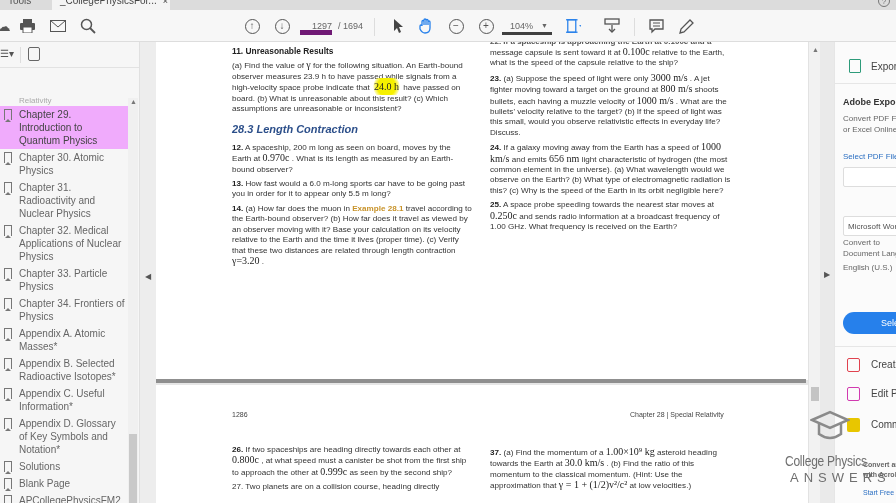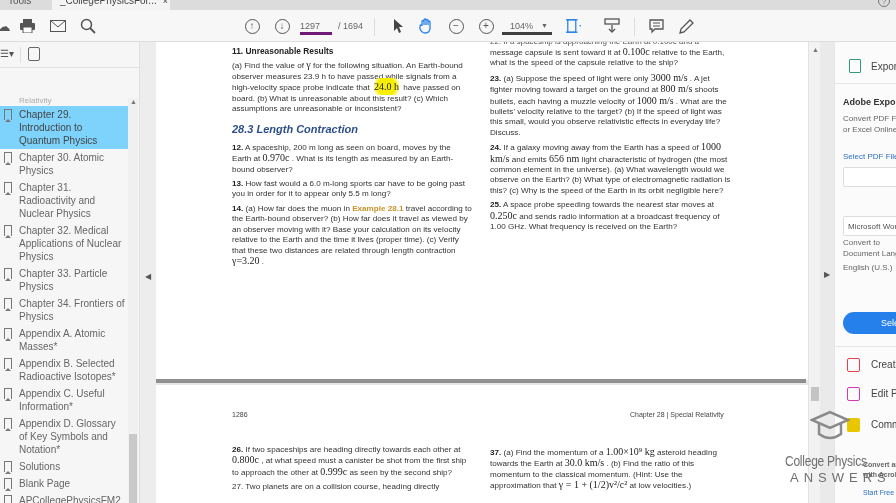--- a/index.html
+++ b/index.html
@@ -11,38 +11,38 @@
   .tab { position: absolute; top: -6px; height: 16px; font-size: 10px; color: #555; padding: 0 8px; line-height: 14px; }
   .tab.tools { left: 0; width: 52px; background: #dcdcdc; }
   .tab.doc { left: 52px; width: 118px; background: #f4f4f4; color: #444; }
   .tab .x { margin-left: 6px; font-size: 9px; }
   .help-icon { position: absolute; right: 6px; top: -5px; width: 12px; height: 12px; border: 1px solid #777; border-radius: 50%; font-size: 8px; color: #777; text-align: center; line-height: 11px; }
 
   
   .toolbar { position: absolute; left: 0; top: 10px; width: 896px; height: 32px; background: #f7f7f7; border-bottom: 1px solid #ddd; }
   .tb-icon { position: absolute; top: 8px; width: 16px; height: 16px; display: flex; align-items: center; justify-content: center; color: #555; font-size: 13px; }
   .circle-icon { border: 1.4px solid #555; border-radius: 50%; width: 15px; height: 15px; font-size: 10px; line-height: 12px; text-align: center; }
-  .page-input { position: absolute; left: 300px; top: 9px; width: 32px; height: 16px; font-size: 9px; color: #666; border-bottom: 3px solid #701a75; text-align: left; line-height: 14px; }
+  .page-input { position: absolute; left: 300px; top: 9px; width: 32px; height: 16px; font-size: 9px; color: #666; border-bottom: 5px solid #701a75; text-align: right; line-height: 14px; }
   .page-total { position: absolute; left: 338px; top: 9px; font-size: 9px; color: #666; line-height: 14px; }
   .zoom-input { position: absolute; left: 502px; top: 9px; width: 50px; height: 16px; font-size: 9px; color: #666; border-bottom: 3px solid #404040; line-height: 14px; padding-left: 8px; }
   .zoom-input .caret { position: absolute; right: 4px; top: 0; font-size: 7px; }
   .tb-sep { position: absolute; top: 8px; width: 1px; height: 18px; background: #ddd; }
 
   
   .bm-panel { position: absolute; left: 0; top: 42px; width: 140px; height: 461px; background: #f6f6f6; border-right: 1px solid #e0e0e0; }
   .bm-header { height: 28px; font-size: 11px; color: #444; line-height: 28px; padding-left: 0; position: relative; border-bottom: 1px solid #e2e2e2; }
   .bm-header .close { position: absolute; right: 10px; top: 0; font-size: 14px; color: #555; }
   .bm-tools { height: 26px; position: relative; border-bottom: 1px solid #e2e2e2; }
   .bm-tools .opt { position: absolute; left: 0; top: 6px; font-size: 10px; color: #555; }
   .bm-tools .sep { position: absolute; left: 20px; top: 5px; width: 1px; height: 16px; background: #ddd; }
   .bm-tools .addbm { position: absolute; left: 28px; top: 5px; width: 12px; height: 14px; border: 1.3px solid #666; border-radius: 2px; }
   .bm-list { position: absolute; left: 0; top: 56px; width: 128px; height: 405px; overflow: hidden; }
   .bm-cut { font-size: 8px; color: #aaa; padding-left: 19px; height: 8px; line-height: 6px; overflow: hidden; }
   .bm-item { position: relative; padding: 2px 2px 2px 19px; font-size: 10px; line-height: 13px; color: #666; }
-  .bm-item.selected { background: #7dd3fc; color: #444; }
+  .bm-item.selected { background: #f0abfc; color: #444; }
   .bm-item .bm-ico { position: absolute; left: 4px; top: 3px; width: 8px; height: 11px; border: 1.3px solid #777; border-bottom: none; }
   .bm-item .bm-ico::after { content: ""; position: absolute; left: 0px; bottom: -2px; width: 0; height: 0; border-left: 3px solid transparent; border-right: 3px solid transparent; border-bottom: 3px solid #777; }
   .bm-scroll { position: absolute; left: 128px; top: 56px; width: 10px; height: 405px; background: #f0f0f0; }
   .bm-scroll .up { position: absolute; left: 2px; top: 0px; font-size: 7px; color: #777; }
   .bm-scroll .thumb { position: absolute; left: 1px; top: 336px; width: 8px; height: 69px; background: #c9c9c9; }
 
   .collapse-left { position: absolute; left: 140px; top: 42px; width: 16px; height: 461px; background: #ededed; }
   .collapse-left .arrow { position: absolute; left: 5px; top: 230px; font-size: 8px; color: #555; }
 
   
@@ -53,21 +53,21 @@
   .page-sep { position: absolute; left: 0; top: 337px; width: 650px; height: 4px; background: #8f8f8f; }
 
   .col { position: absolute; font-size: 8.1px; line-height: 10.4px; color: #333; }
   .col p { margin-bottom: 4px; }
   .col .num { font-weight: bold; color: #222; }
   .col .math { font-family: Liberation Serif, serif; font-size: 10px; color: #222; }
   .col .h-prob { font-weight: bold; font-size: 8.4px; color: #222; margin-bottom: 4px; }
   .col .h-sec { font-weight: bold; font-size: 11px; color: #2c4f8a; margin: 10px 0 8px; font-style: italic; }
   .col .link { color: #c8932a; font-weight: bold; }
   .hl { background: radial-gradient(circle, #f6f000 55%, rgba(246,240,0,0.3) 75%, transparent 80%); padding: 3px 2px; }
-  .cut-top { height: 7px; overflow: hidden; font-size: 8px; line-height: 4px; color: #555; }
+  .cut-top { height: 7px; overflow: hidden; font-size: 8px; line-height: 4px; color: #555; font-weight: bold; }
   .footer-l { position: absolute; left: 76px; top: 26px; font-size: 7px; color: #444; }
   .footer-r { position: absolute; left: 474px; top: 26px; font-size: 7px; color: #444; }
 
   .doc-scroll { position: absolute; left: 808px; top: 42px; width: 12px; height: 461px; background: #f2f2f2; border-left: 1px solid #e2e2e2; }
   .doc-scroll .up { position: absolute; left: 3px; top: 4px; font-size: 7px; color: #777; }
   .doc-scroll .thumb { position: absolute; left: 2px; top: 345px; width: 8px; height: 14px; background: #c4c4c4; }
 
   .collapse-right { position: absolute; left: 820px; top: 42px; width: 14px; height: 461px; background: #eaeaea; }
   .collapse-right .arrow { position: absolute; left: 4px; top: 228px; font-size: 8px; color: #555; }
 

